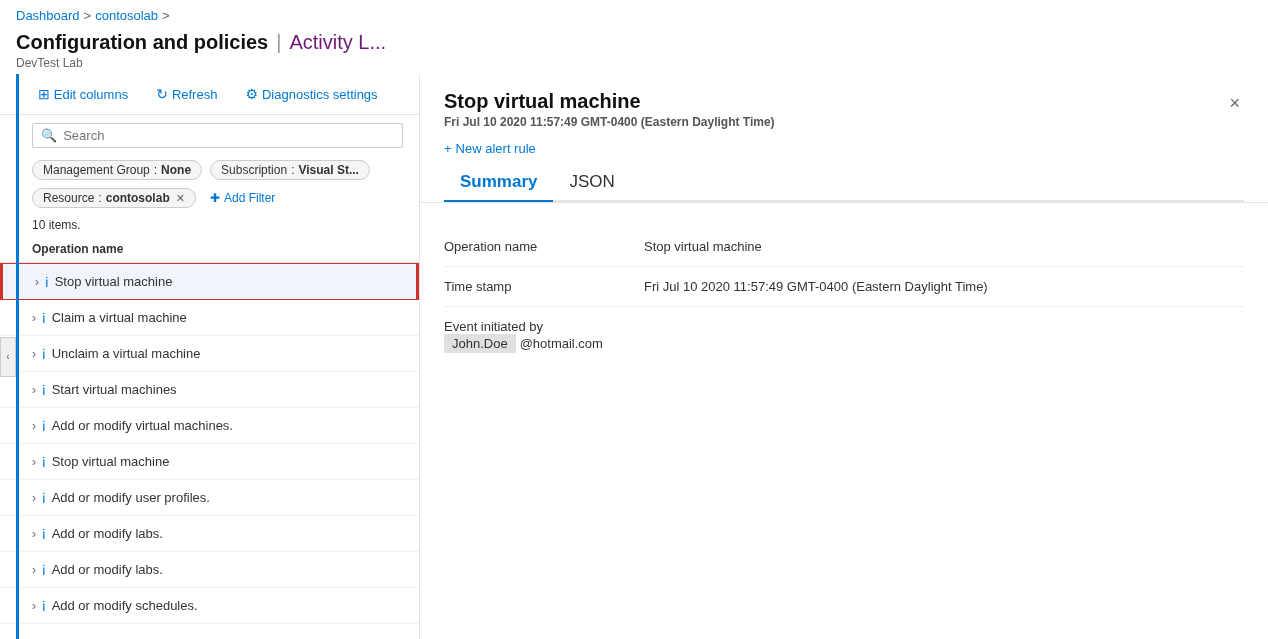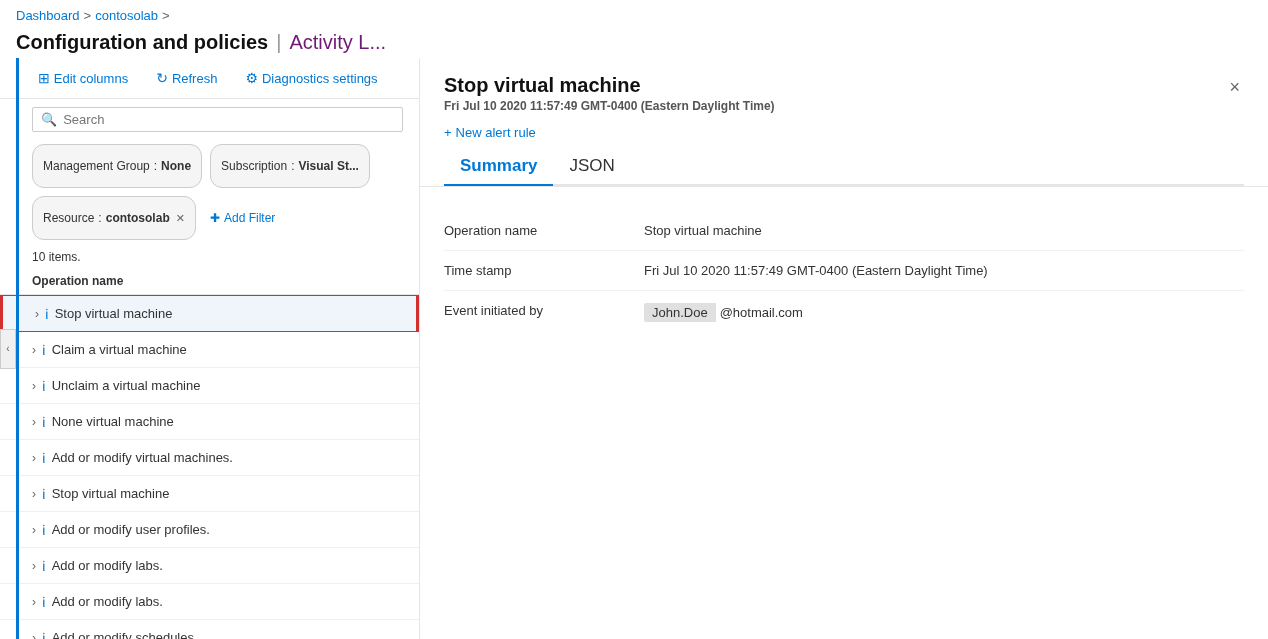--- a/index.html
+++ b/index.html
@@ -25,21 +25,21 @@
     .toolbar { display: flex; align-items: center; padding: 8px 16px 8px 32px; gap: 16px; border-bottom: 1px solid #e5e5e5; flex-shrink: 0; }
     .toolbar-btn { display: flex; align-items: center; gap: 4px; color: #0078d4; cursor: pointer; font-size: 13px; background: none; border: none; padding: 4px 6px; border-radius: 2px; }
     .toolbar-btn .icon { font-size: 14px; }
 
     .search-bar { padding: 8px 16px 8px 32px; flex-shrink: 0; }
     .search-input-wrapper { display: flex; align-items: center; border: 1px solid #ccc; border-radius: 2px; padding: 4px 8px; gap: 6px; background: #fff; }
     .search-input { border: none; outline: none; flex: 1; font-size: 13px; }
     .search-icon { color: #666; font-size: 13px; }
 
     .filter-bar { display: flex; align-items: center; gap: 8px; padding: 4px 16px 4px 32px; flex-wrap: wrap; flex-shrink: 0; }
-    .filter-tag { display: flex; align-items: center; gap: 4px; border: 1px solid #ccc; border-radius: 12px; padding: 14px 10px; font-size: 12px; color: #333; background: #f5f5f5; }
+    .filter-tag { display: flex; align-items: center; gap: 4px; border: 1px solid #ccc; border-radius: 12px; padding: 2px 10px; font-size: 12px; color: #333; background: #f5f5f5; }
     .filter-tag .remove { cursor: pointer; color: #666; margin-left: 2px; font-size: 11px; }
     .add-filter-btn { display: flex; align-items: center; gap: 4px; color: #0078d4; cursor: pointer; font-size: 12px; background: none; border: none; padding: 2px 6px; }
 
     .items-count { padding: 6px 16px 4px 32px; font-size: 12px; color: #333; flex-shrink: 0; }
 
     .table-header { display: flex; align-items: center; padding: 6px 16px 6px 32px; border-bottom: 1px solid #e5e5e5; font-size: 12px; font-weight: 600; color: #333; flex-shrink: 0; background: #fff; }
 
     .list-container { overflow-y: auto; flex: 1; }
     .list-item { display: flex; align-items: center; padding: 8px 16px 8px 32px; border-bottom: 1px solid #f0f0f0; cursor: pointer; gap: 6px; }
     .list-item.selected { background: #f0f5fb; border-left: 3px solid #d32f2f; border-right: 3px solid #d32f2f; border-top: 1px solid #d32f2f; border-bottom: 1px solid #d32f2f; }
@@ -57,21 +57,21 @@
     .alert-rule-btn { display: flex; align-items: center; gap: 4px; color: #0078d4; cursor: pointer; font-size: 13px; background: none; border: none; padding: 12px 0 8px 0; }
 
     .tabs { display: flex; gap: 0; border-bottom: 2px solid #e5e5e5; padding: 0; margin: 0; }
     .tab { padding: 8px 16px; font-size: 17px; cursor: pointer; color: #333; border-bottom: 2px solid transparent; margin-bottom: -2px; }
     .tab.active { color: #0078d4; border-bottom: 2px solid #0078d4; font-weight: 600; }
 
     .panel-body { padding: 24px; flex: 1; overflow-y: auto; }
 
     .detail-table { width: 100%; }
     .detail-row { display: flex; align-items: flex-start; padding: 12px 0; border-bottom: 1px solid #f0f0f0; }
-    .detail-row:last-child { border-bottom: none; }
+    .detail-row:last-child { border-bottom: none; flex-direction: column; }
     .detail-label { width: 200px; min-width: 200px; font-size: 13px; color: #333; padding-right: 16px; }
     .detail-value { flex: 1; font-size: 13px; color: #333; }
 
     .user-badge { display: inline-flex; align-items: center; gap: 0; }
     .user-name { background: #e0e0e0; padding: 2px 8px; font-size: 13px; color: #333; border-radius: 2px 0 0 2px; text-align: center; }
     .user-domain { font-size: 13px; color: #333; padding: 2px 0 2px 4px; }
 
     .vertical-divider { width: 3px; background: #0078d4; position: absolute; left: 16px; top: 0; bottom: 0; }
   </style>
 </head>
@@ -83,20 +83,21 @@
   <a>contosolab</a>
   <span class="sep">&gt;</span>
 </div>
 
 <div class="page-header">
   <div class="page-title">
     <span>Configuration and policies</span>
     <span class="divider-pipe">|</span>
     <span class="subtitle">Activity L...</span>
   </div>
+  <div class="page-subtitle">DevTest Lab</div>
 </div>
 
 <div class="main-layout">
 
   <div class="left-panel">
     <div class="vertical-divider"></div>
 
     <div class="side-toggle">
       <span>‹</span>
     </div>
@@ -164,21 +165,21 @@
     <span class="item-name">Claim a virtual machine</span>
   </div>
         <div class="list-item">
     <span class="chevron">›</span>
     <span class="info-icon" style="color:#0078d4;font-size:14px;">ℹ</span>
     <span class="item-name">Unclaim a virtual machine</span>
   </div>
         <div class="list-item">
     <span class="chevron">›</span>
     <span class="info-icon" style="color:#0078d4;font-size:14px;">ℹ</span>
-    <span class="item-name">None virtual machine</span>
+    <span class="item-name">Start virtual machines</span>
   </div>
         <div class="list-item">
     <span class="chevron">›</span>
     <span class="info-icon" style="color:#0078d4;font-size:14px;">ℹ</span>
     <span class="item-name">Add or modify virtual machines.</span>
   </div>
         <div class="list-item">
     <span class="chevron">›</span>
     <span class="info-icon" style="color:#0078d4;font-size:14px;">ℹ</span>
     <span class="item-name">Stop virtual machine</span>

